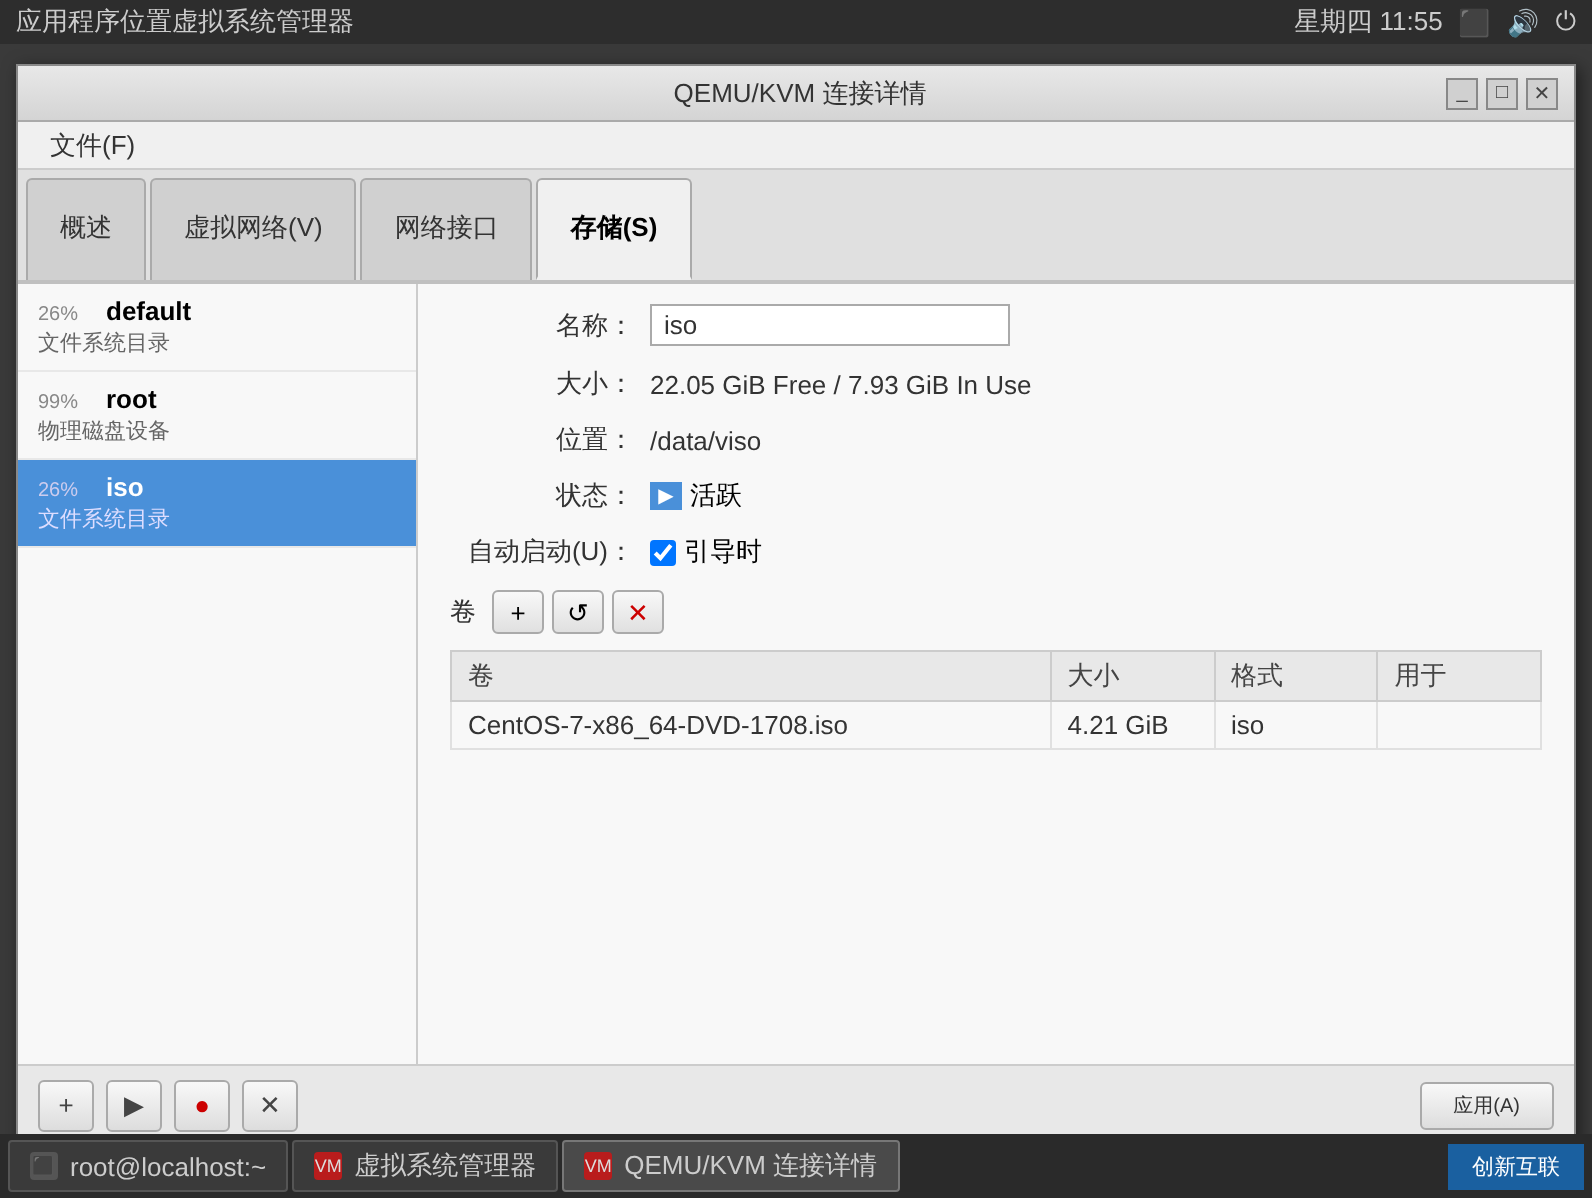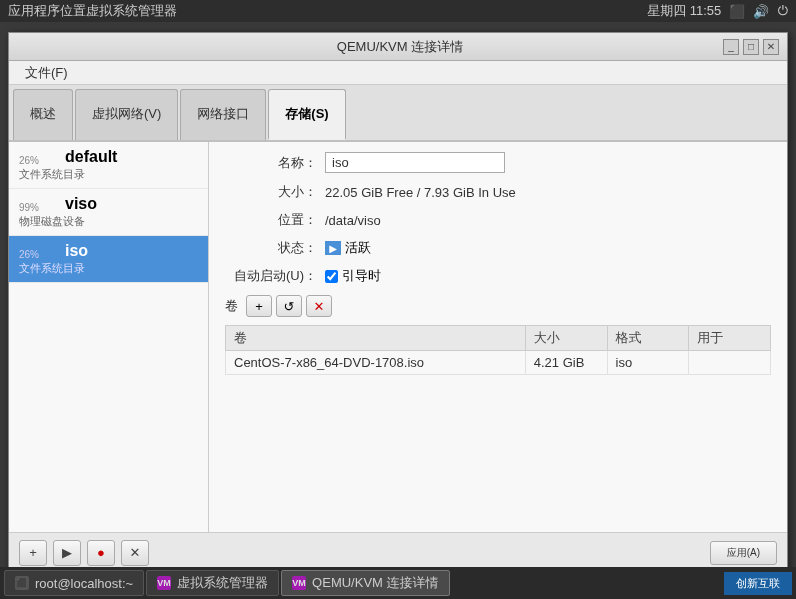--- a/index.html
+++ b/index.html
@@ -107,21 +107,21 @@
       border-bottom: 1px solid #e8e8e8;
     }
     .storage-item.selected { background: #4a90d9; color: white; }
     .storage-item .item-header { display: flex; gap: 6px; align-items: flex-end; }
     .storage-item .percent-badge {
       font-size: 10px;
       color: #888;
       min-width: 28px;
     }
     .storage-item.selected .percent-badge { color: #cce; }
-    .storage-item .item-name { font-weight: bold; font-size: 16px; margin-left: 12px; }
+    .storage-item .item-name { font-weight: bold; font-size: 13px; }
     .storage-item .item-type { font-size: 11px; color: #666; margin-top: 1px; }
     .storage-item.selected .item-type { color: #ddf; }
 
     
     .right-panel {
       flex: 1;
       padding: 10px 16px;
       background: #f8f8f8;
     }
 
@@ -271,21 +271,21 @@
     }
     .taskbar-item.active { background: #4a4a4a; border-color: #777; }
     .taskbar-icon {
       width: 14px; height: 14px;
       background: #666;
       display: flex; align-items: center; justify-content: center;
       font-size: 9px;
       color: #ddd;
       border-radius: 2px;
     }
-    .taskbar-icon.blue { background: #a21caf; font-weight: bold; }
+    .taskbar-icon.blue { background: #b91c1c; }
     .taskbar-right {
       margin-left: auto;
       display: flex;
       align-items: center;
     }
     .watermark {
       background: #1a60a0;
       padding: 4px 12px;
       color: white;
       font-size: 11px;
@@ -340,21 +340,21 @@
         <div class="item-header">
           <span class="percent-badge">26%</span>
           <span class="item-name">default</span>
         </div>
         <div class="item-type">文件系统目录</div>
       </div>
 
       <div class="storage-item">
         <div class="item-header">
           <span class="percent-badge">99%</span>
-          <span class="item-name">viso</span>
+          <span class="item-name">root</span>
         </div>
         <div class="item-type">物理磁盘设备</div>
       </div>
 
       <div class="storage-item selected">
         <div class="item-header">
           <span class="percent-badge">26%</span>
           <span class="item-name">iso</span>
         </div>
         <div class="item-type">文件系统目录</div>

